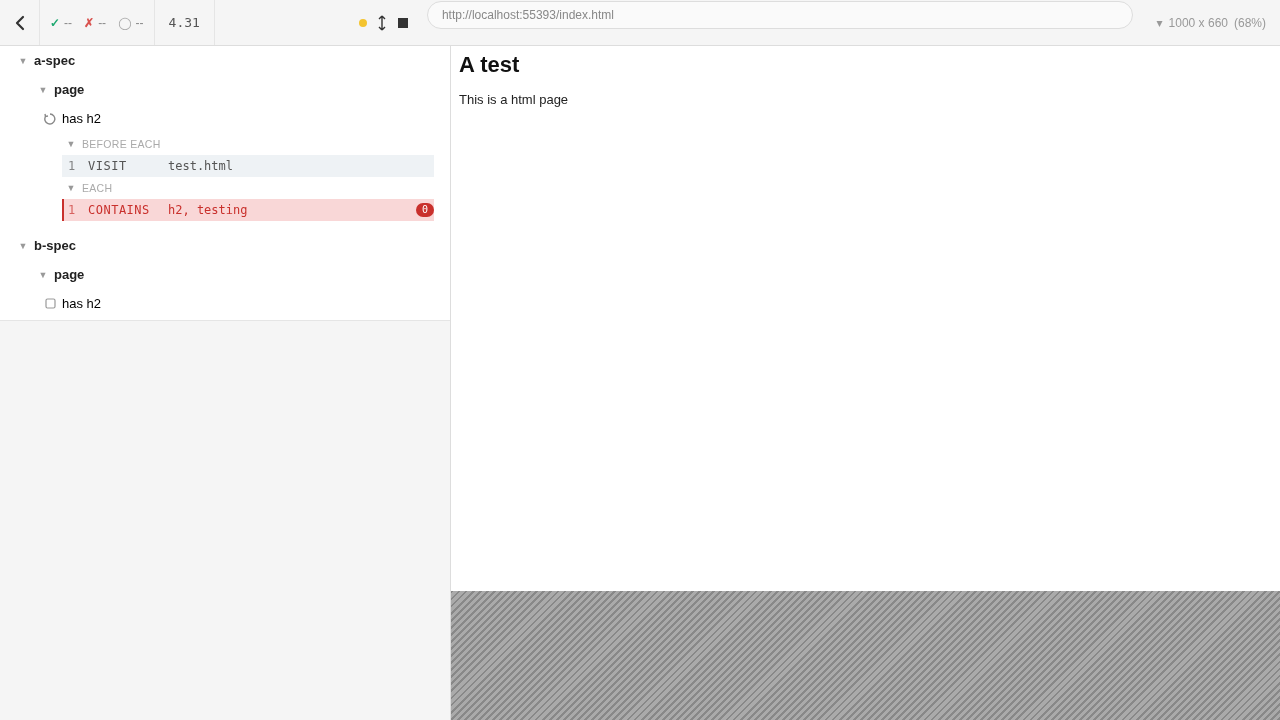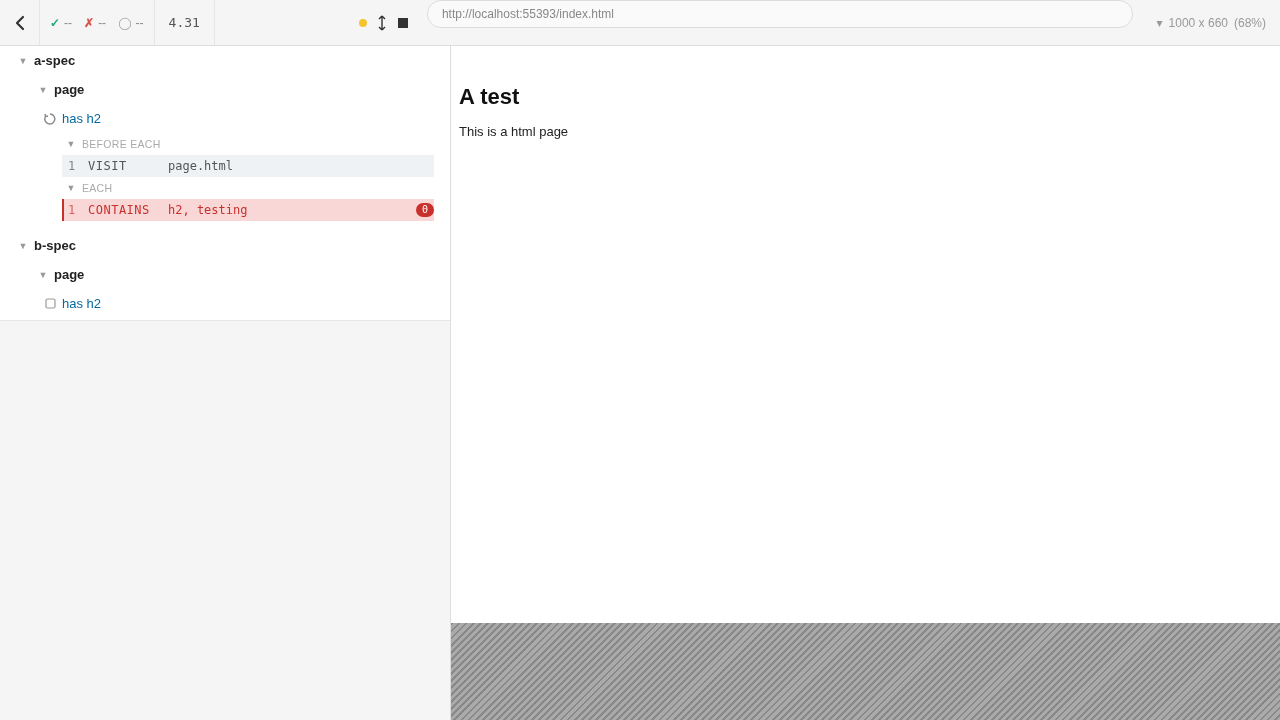--- a/index.html
+++ b/index.html
@@ -60,22 +60,22 @@
     padding: 0 8px;
   }
   .yellow-dot {
     width: 8px; height: 8px; border-radius: 50%;
     background: #f4c430;
   }
   .updown-icon svg, .stop-icon svg, .back-btn svg { display:block; }
   .url-wrap {
     flex: 1;
     display: flex;
-    align-items: flex-start;
-    padding: 0 10px;
+    align-items: flex-end;
+    padding: 16px 10px;
   }
   .url-input {
     width: 100%;
     height: 28px;
     border: 1px solid #ddd;
     border-radius: 14px;
     padding: 0 14px;
     font-size: 12px;
     color: #888;
     background: #fafafa;
@@ -121,21 +121,21 @@
     margin-right: 6px;
   }
   .loop-ic, .box-ic {
     width: 12px; height: 12px;
     display: inline-flex; align-items: center; justify-content:center;
     margin-right: 6px;
     color: #999;
   }
   .row-spec-a { padding-left: 18px; font-weight: 700; color: #222; }
   .row-page { padding-left: 38px; font-weight: 700; color: #222; }
-  .row-test { padding-left: 44px; color: #0369a1; }
+  .row-test { padding-left: 44px; color: #000000; }
   .row-label-tiny {
     padding-left: 66px;
     color: #aaa;
     font-size: 10.5px;
     letter-spacing: 0.3px;
     height: 22px;
   }
   .cmd-row {
     display: flex;
     align-items: center;
@@ -175,21 +175,20 @@
     display: flex;
     flex-direction: column;
     border-left: 1px solid #ddd;
     background: #fff;
   }
   .iframe-area {
     flex: 0 0 545px;
     background: #fff;
     padding: 6px 8px;
     overflow: hidden;
-    margin-top: 32px;
   }
   .iframe-area h2 {
     font-size: 22px;
     font-weight: 800;
     color: #111;
     margin-bottom: 14px;
     font-family: Verdana, Geneva, sans-serif;
   }
   .iframe-area p {
     font-size: 13px;
@@ -277,21 +276,21 @@
         <span>has h2</span>
       </div>
 
       <div class="row row-label-tiny">
         <span class="caret-ic">▼</span>
         <span>BEFORE EACH</span>
       </div>
       <div class="cmd-row visit">
         <span class="cmd-num">1</span>
         <span class="cmd-name">VISIT</span>
-        <span class="cmd-args">page.html</span>
+        <span class="cmd-args">test.html</span>
       </div>
 
       <div class="row row-label-tiny">
         <span class="caret-ic">▼</span>
         <span>EACH</span>
       </div>
       <div class="cmd-row fail">
         <span class="cmd-num">1</span>
         <span class="cmd-name">CONTAINS</span>
         <span class="cmd-args">h2, testing</span>

